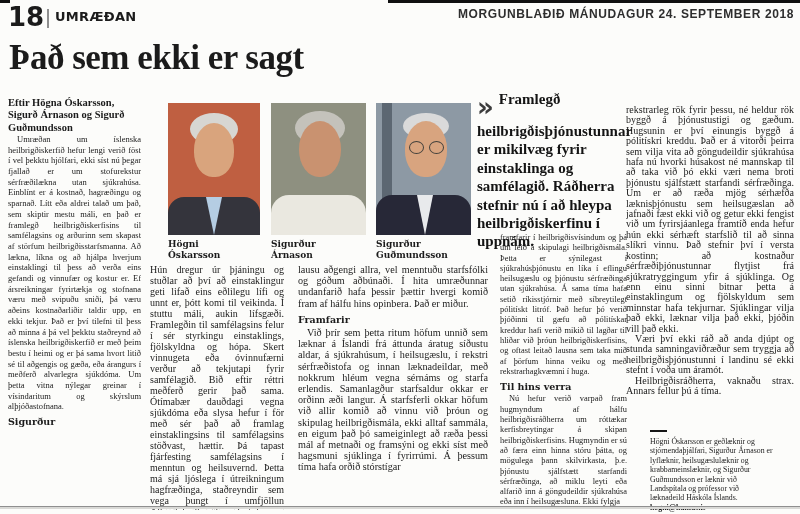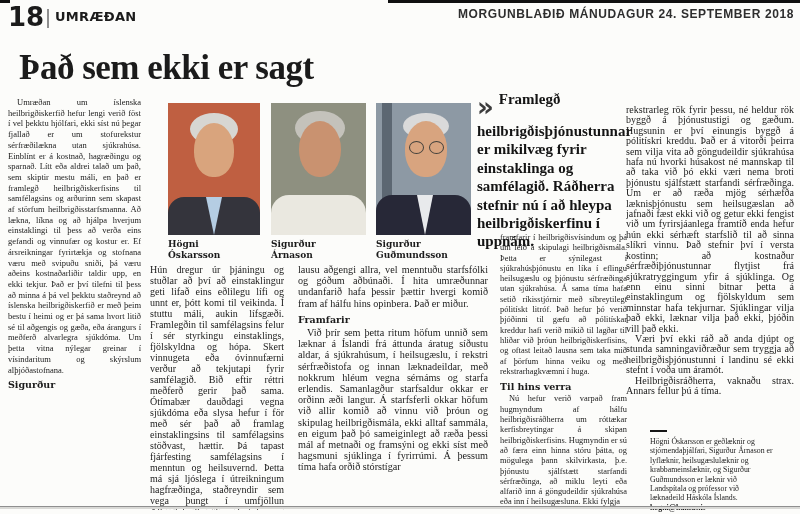--- a/index.html
+++ b/index.html
@@ -53,21 +53,21 @@
 <div id="page">
 
   <div class="bar" style="left:0;top:0;width:10px;height:3px;"></div>
   <div class="bar" style="left:388px;top:0;width:412px;height:3px;"></div>
 
   <div class="pgnum">18</div>
   <div class="pgdiv"></div>
   <div class="section">UMRÆÐAN</div>
   <div class="masthead">MORGUNBLAÐIÐ MÁNUDAGUR 24. SEPTEMBER 2018</div>
 
-  <h1 class="headline" style="margin:12px;">Það sem ekki er sagt</h1>
+  <h1 class="headline" style="margin:2px;">Það sem ekki er sagt</h1>
 
   <div class="ph" style="left: 168px; width: 92px; background-color: rgb(191, 95, 65);">
     <div class="hair" style="left: 22px; top: 10px; width: 48px; height: 32px; border-radius: 50%; background-color: rgb(215, 214, 210);"></div>
     <div class="face" style="left: 26px; top: 20px; width: 40px; height: 54px; border-radius: 50% 50% 46% 46%; background-color: rgb(217, 164, 125);"></div>
     <div class="torso" style="left: 0px; top: 94px; width: 92px; height: 38px; border-radius: 16px 16px 0px 0px; background-color: rgb(52, 52, 60);"></div>
     <div class="shirt" style="left: 38px; top: 94px; width: 16px; height: 38px; clip-path: polygon(50% 100%, 0px 0px, 100% 0px); background-color: rgb(181, 205, 227);"></div>
   </div>
   <div class="caption" style="left:168px;">Högni Óskarsson</div>
 
   <div class="ph" style="left: 271px; width: 95px; background-color: rgb(142, 144, 128);">
@@ -86,20 +86,21 @@
     <div class="torso" style="left: 0px; top: 92px; width: 95px; height: 40px; border-radius: 16px 16px 0px 0px; background-color: rgb(39, 40, 55);"></div>
     <div class="shirt" style="left: 41px; top: 92px; width: 16px; height: 40px; clip-path: polygon(50% 100%, 0px 0px, 100% 0px); background-color: rgb(232, 234, 236);"></div>
   </div>
   <div class="caption" style="left:376px;">Sigurður Guðmundsson</div>
 
   <div class="pullquote">
     <span class="qmark">»</span><span>Framlegð heilbrigðisþjónustunnar er mikilvæg fyrir einstaklinga og samfélagið. Ráðherra stefnir nú í að hleypa heilbrigðiskerfinu í uppnám.</span>
   </div>
 
   <div class="col" id="col1">
+    <p class="byline">Eftir Högna Óskarsson, Sigurð Árnason og Sigurð Guðmundsson</p>
     <p class="ind">Umræðan um íslenska heilbrigðiskerfið hefur lengi verið föst í vel þekktu hjólfari, ekki síst nú þegar fjallað er um stofurekstur sérfræðilækna utan sjúkrahúsa. Einblínt er á kostnað, hagræðingu og sparnað. Lítt eða aldrei talað um það, sem skiptir mestu máli, en það er framlegð heilbrigðiskerfisins til samfélagsins og arðurinn sem skapast af störfum heilbrigðisstarfsmanna. Að lækna, líkna og að hjálpa hverjum einstaklingi til þess að verða eins gefandi og vinnufær og kostur er. Ef ársreikningar fyrirtækja og stofnana væru með svipuðu sniði, þá væru aðeins kostnaðarliðir taldir upp, en ekki tekjur. Það er því tilefni til þess að minna á þá vel þekktu staðreynd að íslenska heilbrigðiskerfið er með þeim bestu í heimi og er þá sama hvort litið sé til aðgengis og gæða, eða árangurs í meðferð alvarlegra sjúkdóma. Um þetta vitna nýlegar greinar í vísindaritum og skýrslum alþjóðastofnana.</p>
     <h3>Sigurður</h3>
   </div>
 
   <div class="col" id="col2">
     <p>Hún dregur úr þjáningu og stuðlar að því að einstaklingur geti lifað eins eðlilegu lífi og unnt er, þótt komi til veikinda. Í stuttu máli, aukin lífsgæði. Framlegðin til samfélagsins felur í sér styrkingu einstaklings, fjölskyldna og hópa. Skert vinnugeta eða óvinnufærni verður að tekjutapi fyrir samfélagið. Bið eftir réttri meðferð gerir það sama. Ótímabær dauðdagi vegna sjúkdóma eða slysa hefur í för með sér það að framlag einstaklingsins til samfélagsins stöðvast, hættir. Þá tapast fjárfesting samfélagsins í menntun og heilsuvernd. Þetta má sjá ljóslega í útreikningum hagfræðinga, staðreyndir sem vega þungt í umfjöllun Alþjóðaheilbrigðismálastofnunarinnar (WHO) um hagfræðilegt mikilvægi heilbrigðisþjónustu á heimsvísu. Góð heilbrigðisþjónusta byggist á hnökra-</p>
   </div>
 
   <div class="col" id="col3">
     <p>lausu aðgengi allra, vel menntuðu starfsfólki og góðum aðbúnaði. Í hita umræðunnar undanfarið hafa þessir þættir hvergi komið fram af hálfu hins opinbera. Það er miður.</p>

